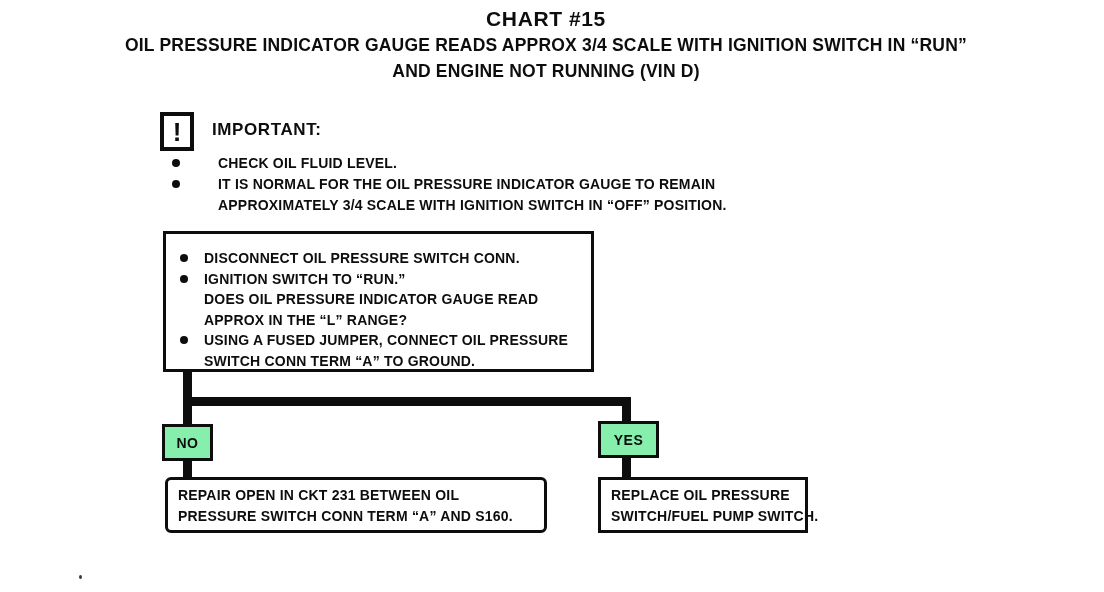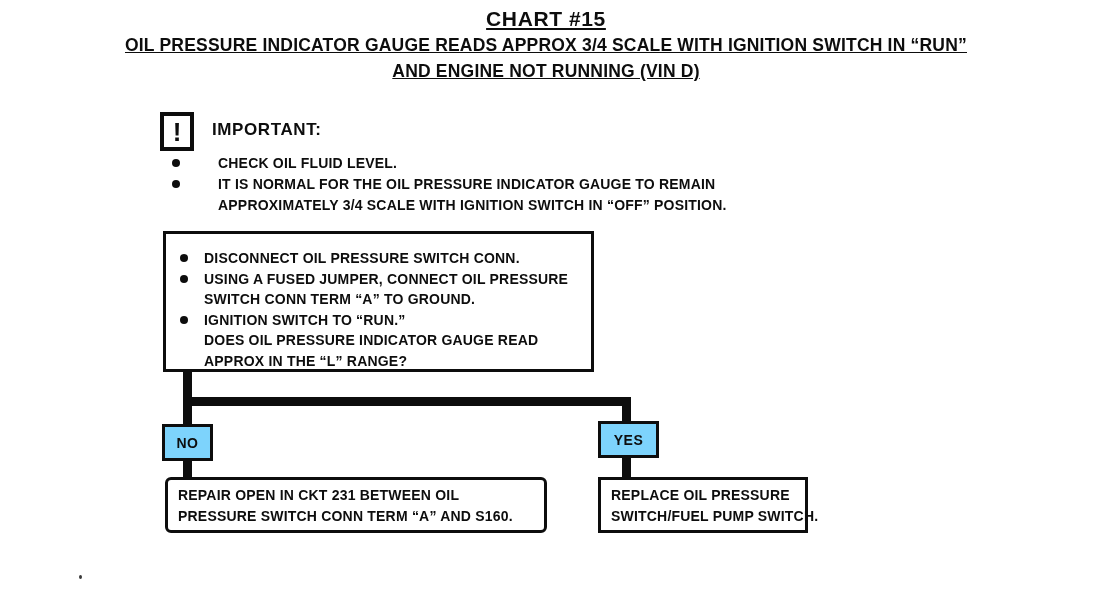--- a/index.html
+++ b/index.html
@@ -12,21 +12,20 @@
     font-family: "Liberation Sans", sans-serif;
     color: #0d0d0d;
     overflow: hidden;
   }
   
   .header {
     position: absolute;
     top: 5px; left: 0;
     width: 1092px;
     text-align: center;
-    text-decoration: underline;
   }
   .chart-title {
     font-size: 21px;
     font-weight: bold;
     letter-spacing: 0.6px;
     line-height: 27px;
   }
   .chart-subtitle {
     font-size: 17.5px;
     font-weight: bold;
@@ -86,21 +85,21 @@
   }
   .step-box .b-lines { margin-left: 16px; }
   .step-box .b-lines span { line-height: 20.5px; }
   .connector {
     position: absolute;
     background: #0d0d0d;
   }
   .label-box {
     position: absolute;
     border: 3px solid #0d0d0d;
-    background: #7dd3fc;
+    background: #86efac;
     display: flex;
     align-items: center;
     justify-content: center;
     font-size: 14px;
     font-weight: bold;
     letter-spacing: 0.5px;
   }
   .result-box {
     position: absolute;
     border: 3px solid #0d0d0d;
@@ -159,30 +158,30 @@
   <div class="step-box">
     <div class="b-row">
       <span class="dot"></span>
       <div class="b-lines">
         <span>DISCONNECT OIL PRESSURE SWITCH CONN.</span>
       </div>
     </div>
     <div class="b-row">
       <span class="dot"></span>
       <div class="b-lines">
-        <span>USING A FUSED JUMPER, CONNECT OIL PRESSURE</span>
-        <span>SWITCH CONN TERM “A” TO GROUND.</span>
-      </div>
-    </div>
-    <div class="b-row">
-      <span class="dot"></span>
-      <div class="b-lines">
         <span>IGNITION SWITCH TO “RUN.”</span>
         <span>DOES OIL PRESSURE INDICATOR GAUGE READ</span>
         <span>APPROX IN THE “L” RANGE?</span>
+      </div>
+    </div>
+    <div class="b-row">
+      <span class="dot"></span>
+      <div class="b-lines">
+        <span>USING A FUSED JUMPER, CONNECT OIL PRESSURE</span>
+        <span>SWITCH CONN TERM “A” TO GROUND.</span>
       </div>
     </div>
   </div>
 
   <div class="connector" style="left:183px; top:370px; width:9px; height:56px;"></div>
   <div class="connector" style="left:183px; top:397px; width:448px; height:9px;"></div>
   <div class="connector" style="left:622px; top:397px; width:9px; height:27px;"></div>
   <div class="connector" style="left:183px; top:459px; width:9px; height:20px;"></div>
   <div class="connector" style="left:622px; top:455px; width:9px; height:24px;"></div>
 

